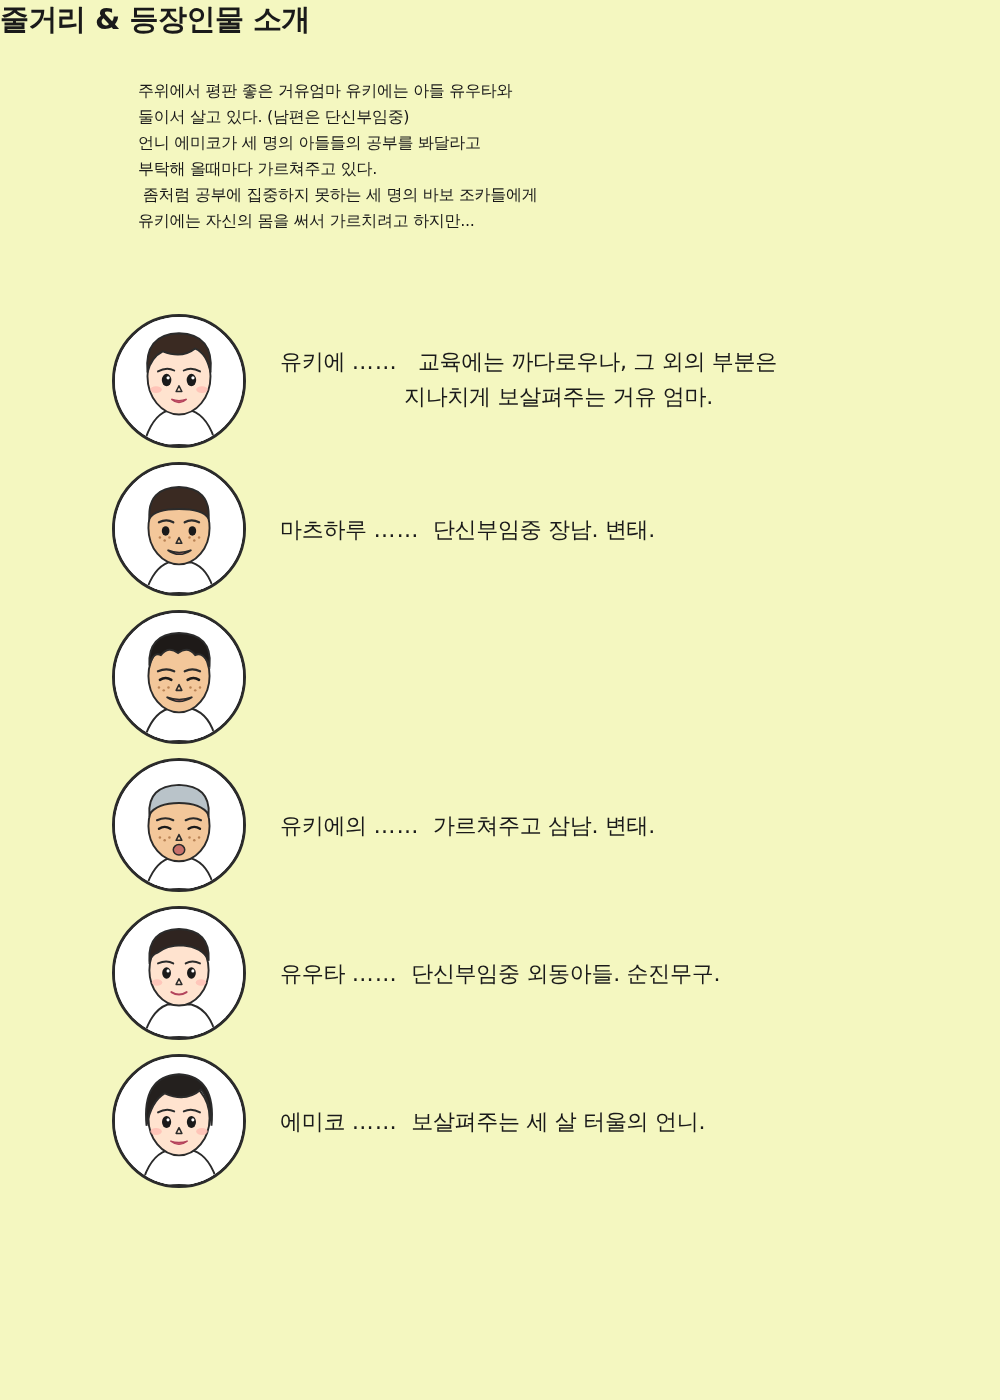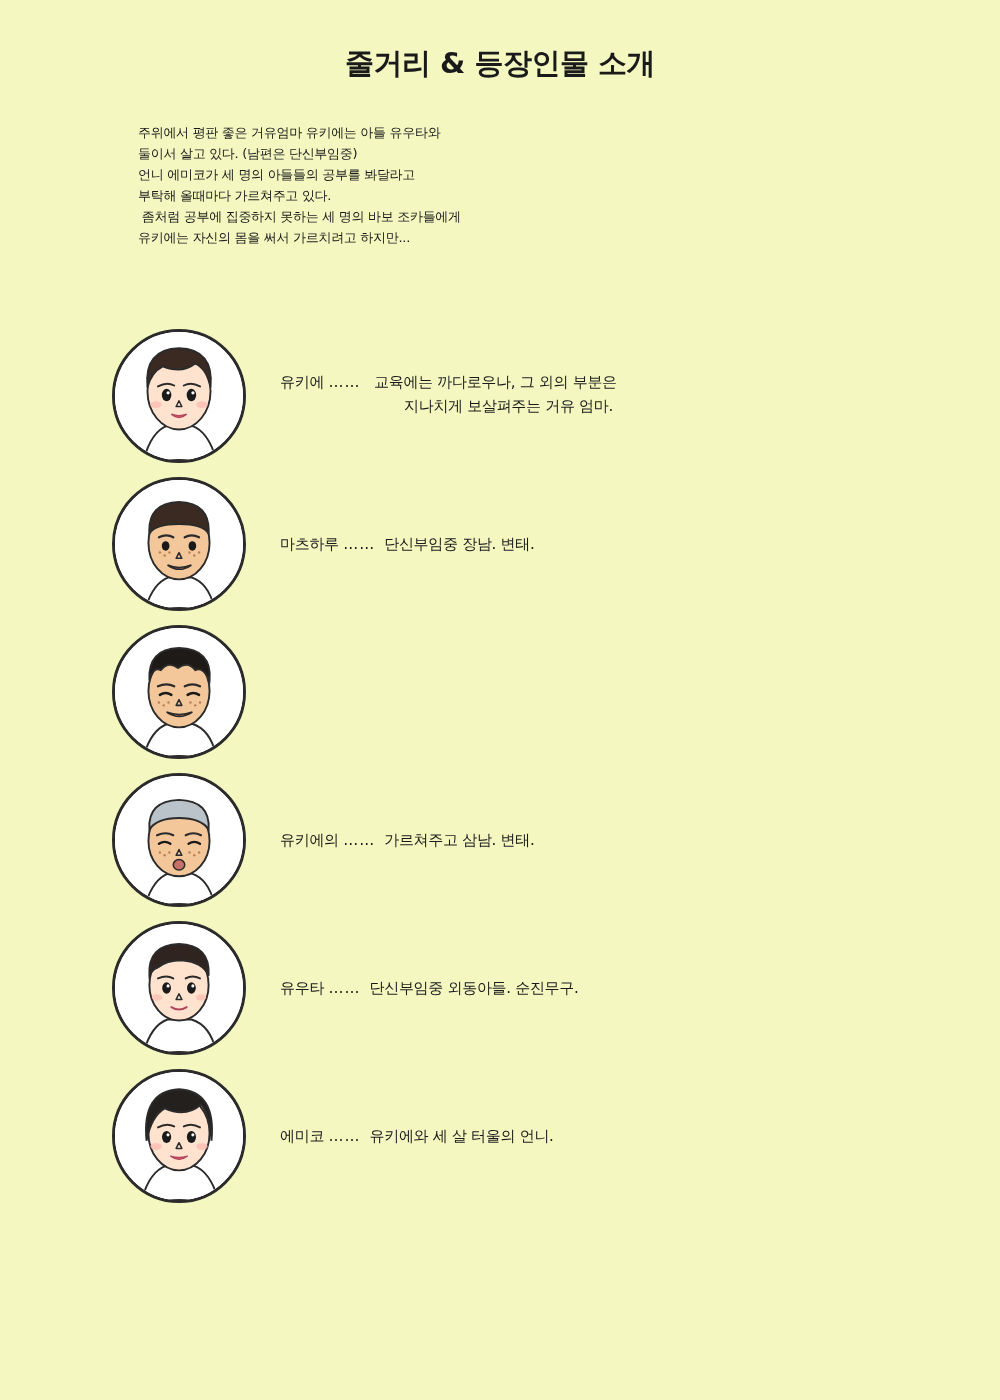--- a/index.html
+++ b/index.html
@@ -14,30 +14,28 @@
     color: #1a1a1a;
     overflow: hidden;
     position: relative;
   }
   .page {
     width: 1000px;
     height: 1400px;
     position: relative;
   }
   .title {
-    text-align: center;
     font-size: 29px;
     font-weight: 600;
     letter-spacing: -0.5px;
-    padding-top: 44px;
     color: #1a1a1a;
   }
   .synopsis {
     margin: 38px 0 0 138px;
-    font-size: 13px;
+    font-size: 16px;
     line-height: 1.62;
     color: #1a1a1a;
     white-space: pre-wrap;
     letter-spacing: -0.3px;
   }
   .cast {
     margin-top: 74px;
   }
   .cast-row {
     display: flex;
@@ -56,21 +54,21 @@
     overflow: hidden;
     position: relative;
   }
   .avatar svg {
     display: block;
     width: 100%;
     height: 100%;
   }
   .cast-text {
     margin-left: 34px;
-    font-size: 15px;
+    font-size: 22px;
     line-height: 1.6;
     letter-spacing: -0.3px;
     color: #1a1a1a;
   }
   .cast-name {
     display: inline;
   }
   .cast-dots {
     display: inline;
     letter-spacing: 1px;
@@ -253,18 +251,18 @@
           <circle cx="81.5" cy="65.8" r="1.6" fill="#ffffff"></circle>
           <path d="M67 74 l-3 6 h6 z" fill="none" stroke="#2b2b2b" stroke-width="1.6" stroke-linejoin="round"></path>
           <path d="M58 88 Q67 95 76 88 Q67 91 58 88 Z" fill="#e4607a" stroke="#b3445c" stroke-width="1.4"></path>
           <ellipse cx="43" cy="78" rx="6" ry="3.6" fill="#ffb9b0" opacity="0.75"></ellipse>
           <ellipse cx="91" cy="78" rx="6" ry="3.6" fill="#ffb9b0" opacity="0.75"></ellipse>
         </svg>
       </div>
       <div class="cast-text">
         <span class="cast-name">에미코</span>
         <span class="cast-dots">……</span>&nbsp;
-        <span class="cast-desc">유키에와 세 살 터울의 언니.</span>
+        <span class="cast-desc">보살펴주는 세 살 터울의 언니.</span>
       </div>
     </div>
 
   </div>
 </div>
 
 </body></html>

